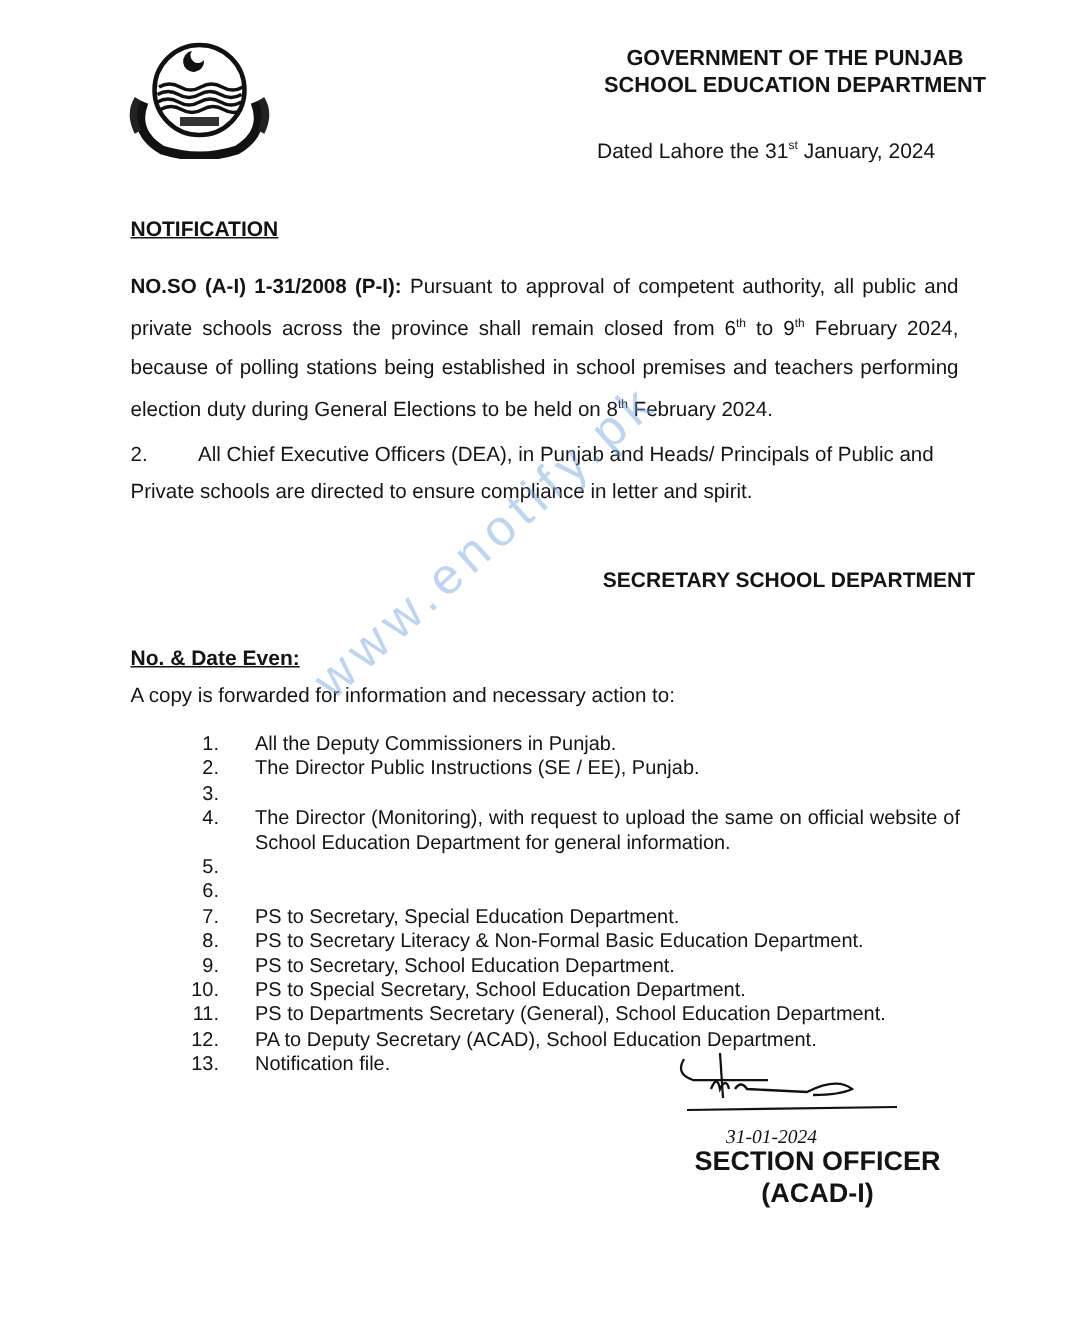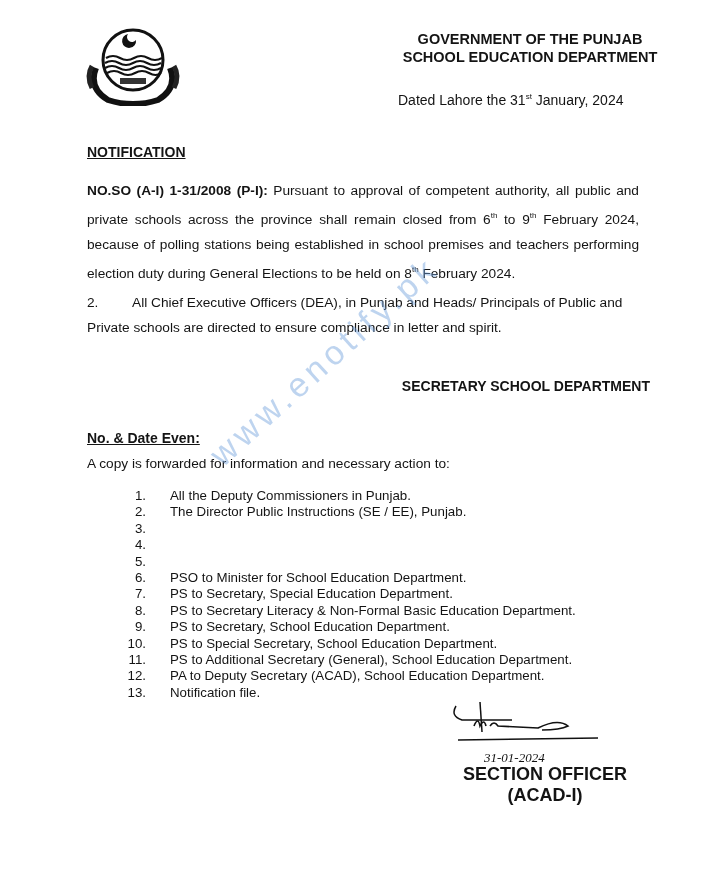--- a/index.html
+++ b/index.html
@@ -70,47 +70,47 @@
     </div>
     <div class="list-row">
       <span class="n">2.</span>
       <span class="t">The Director Public Instructions (SE / EE), Punjab.</span>
     </div>
     <div class="list-row">
       <span class="n">3.</span>
     </div>
     <div class="list-row">
       <span class="n">4.</span>
+      <span class="t">The Director (Monitoring), with request to upload the same on official website of School Education Department for general information.</span>
     </div>
     <div class="list-row">
       <span class="n">5.</span>
     </div>
     <div class="list-row">
       <span class="n">6.</span>
-      <span class="t">PSO to Minister for School Education Department.</span>
     </div>
     <div class="list-row">
       <span class="n">7.</span>
       <span class="t">PS to Secretary, Special Education Department.</span>
     </div>
     <div class="list-row">
       <span class="n">8.</span>
       <span class="t">PS to Secretary Literacy &amp; Non-Formal Basic Education Department.</span>
     </div>
     <div class="list-row">
       <span class="n">9.</span>
       <span class="t">PS to Secretary, School Education Department.</span>
     </div>
     <div class="list-row">
       <span class="n">10.</span>
       <span class="t">PS to Special Secretary, School Education Department.</span>
     </div>
     <div class="list-row">
       <span class="n">11.</span>
-      <span class="t">PS to Additional Secretary (General), School Education Department.</span>
+      <span class="t">PS to Departments Secretary (General), School Education Department.</span>
     </div>
     <div class="list-row">
       <span class="n">12.</span>
       <span class="t">PA to Deputy Secretary (ACAD), School Education Department.</span>
     </div>
     <div class="list-row">
       <span class="n">13.</span>
       <span class="t">Notification file.</span>
     </div>
   </div>

